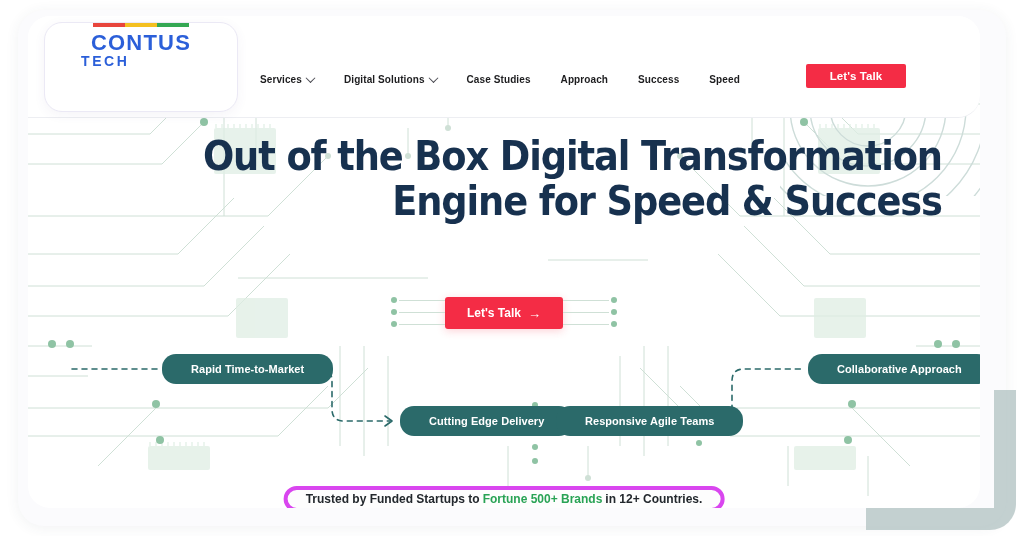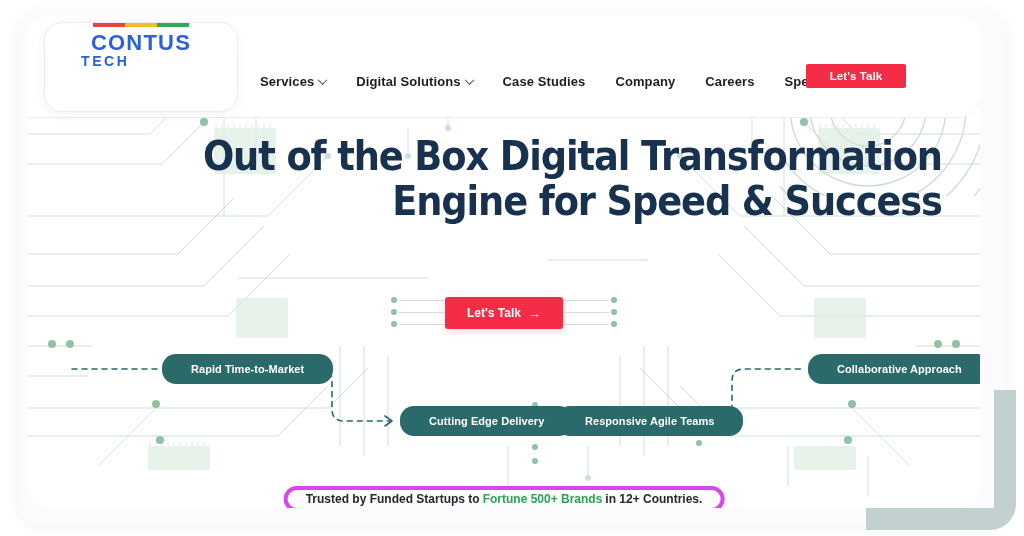--- a/index.html
+++ b/index.html
@@ -86,21 +86,21 @@
   }
   .nav-links {
     position: absolute;
     left: 232px; top: 58px;
     display: flex;
     align-items: center;
     gap: 30px;
   }
   .nav-item {
     display: flex; align-items: center; gap: 5px;
-    font-size: 13px; font-weight: bold; color: #1d1d1f;
+    font-size: 10px; font-weight: bold; color: #1d1d1f;
     letter-spacing: .1px;
     cursor: pointer;
     white-space: nowrap;
   }
   .chev {
     width: 7px; height: 7px;
     border-right: 1.4px solid #4a4a52;
     border-bottom: 1.4px solid #4a4a52;
     transform: rotate(45deg) translate(-1px,-1px);
   }
@@ -405,25 +405,25 @@
         <div class="nav-item">
           <span>Digital Solutions</span>
           <span class="chev"></span>
         </div>
 
         <div class="nav-item">
           <span>Case Studies</span>
         </div>
 
         <div class="nav-item">
-          <span>Company</span>
-        </div>
-
-        <div class="nav-item">
-          <span>Careers</span>
+          <span>Approach</span>
+        </div>
+
+        <div class="nav-item">
+          <span>Success</span>
         </div>
 
         <div class="nav-item">
           <span>Speed</span>
         </div>
 
       </div>
 
       <div class="nav-cta">Let's Talk</div>
     </div>

